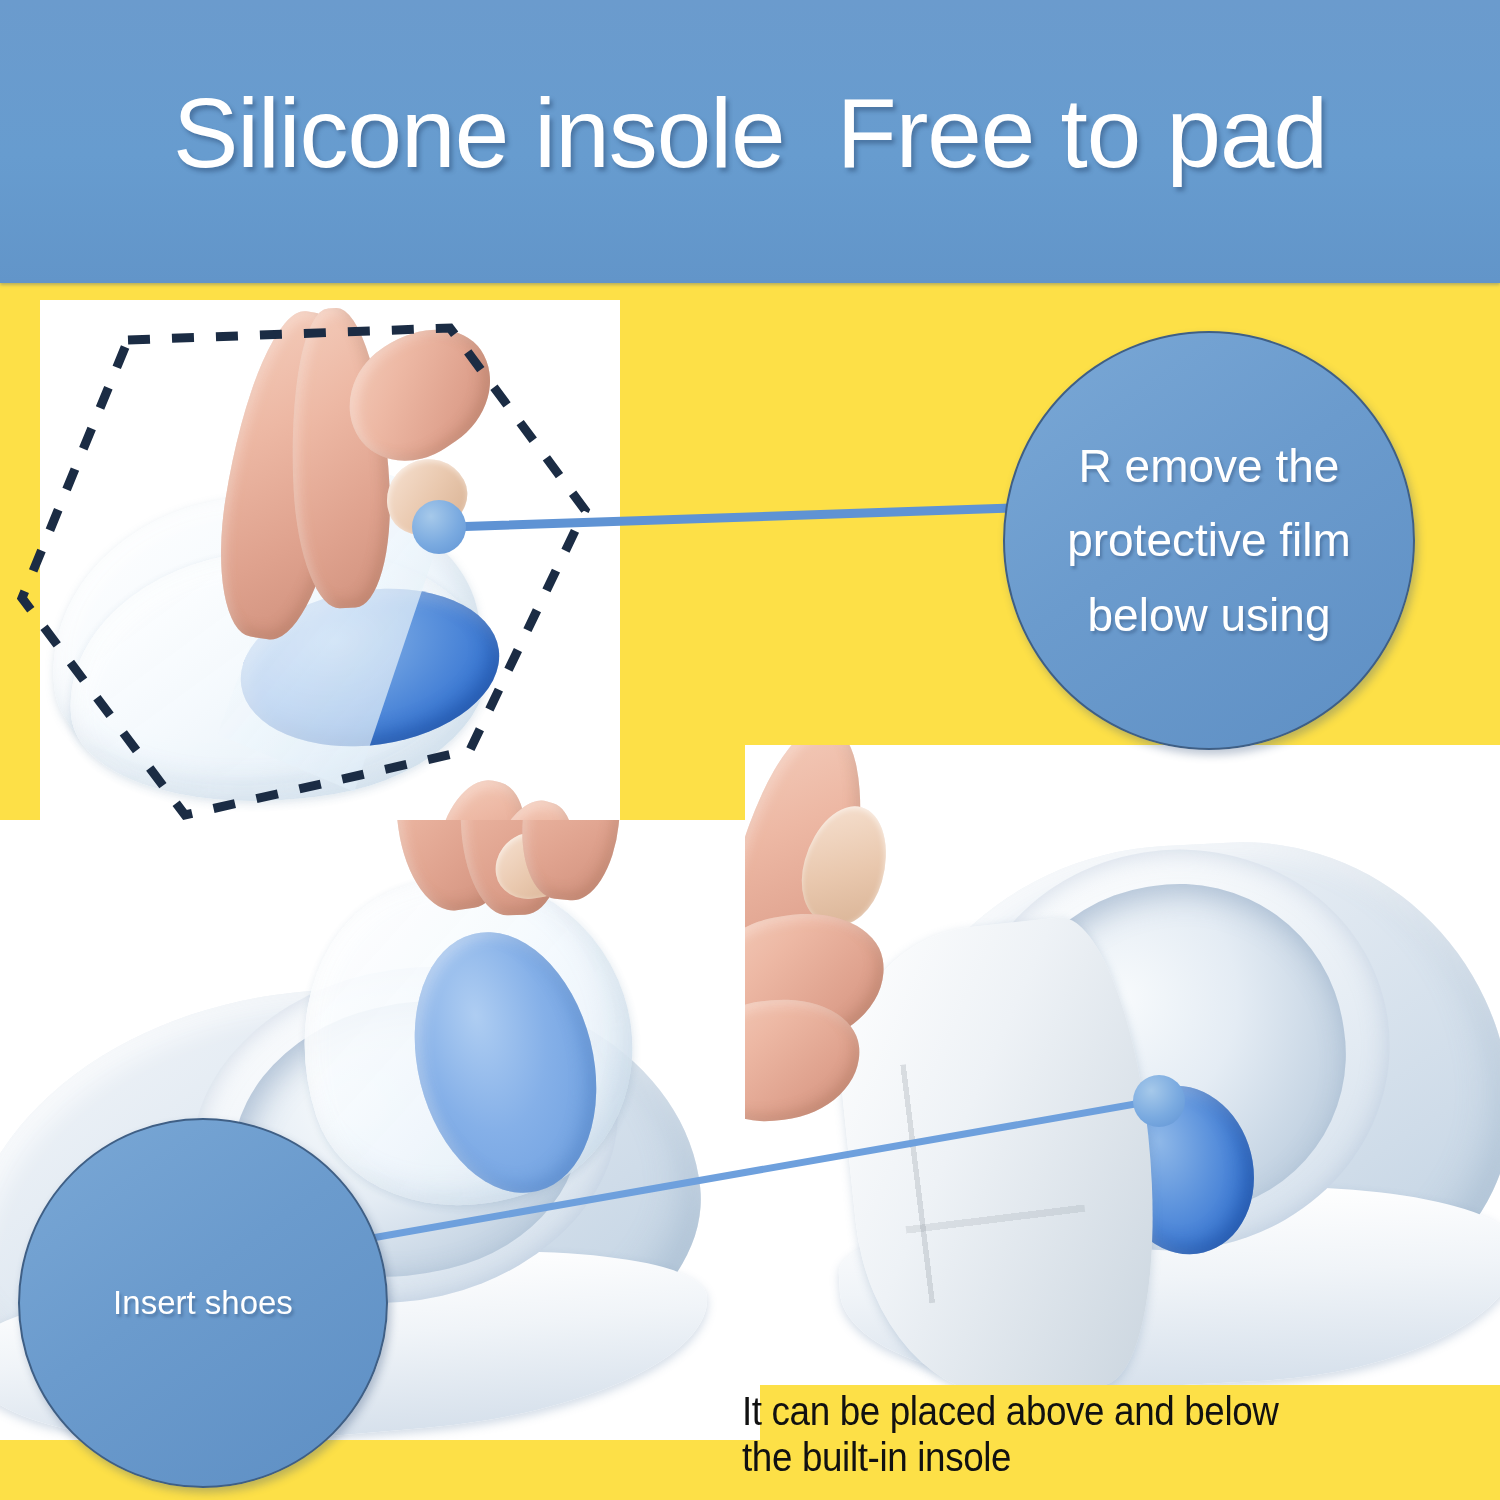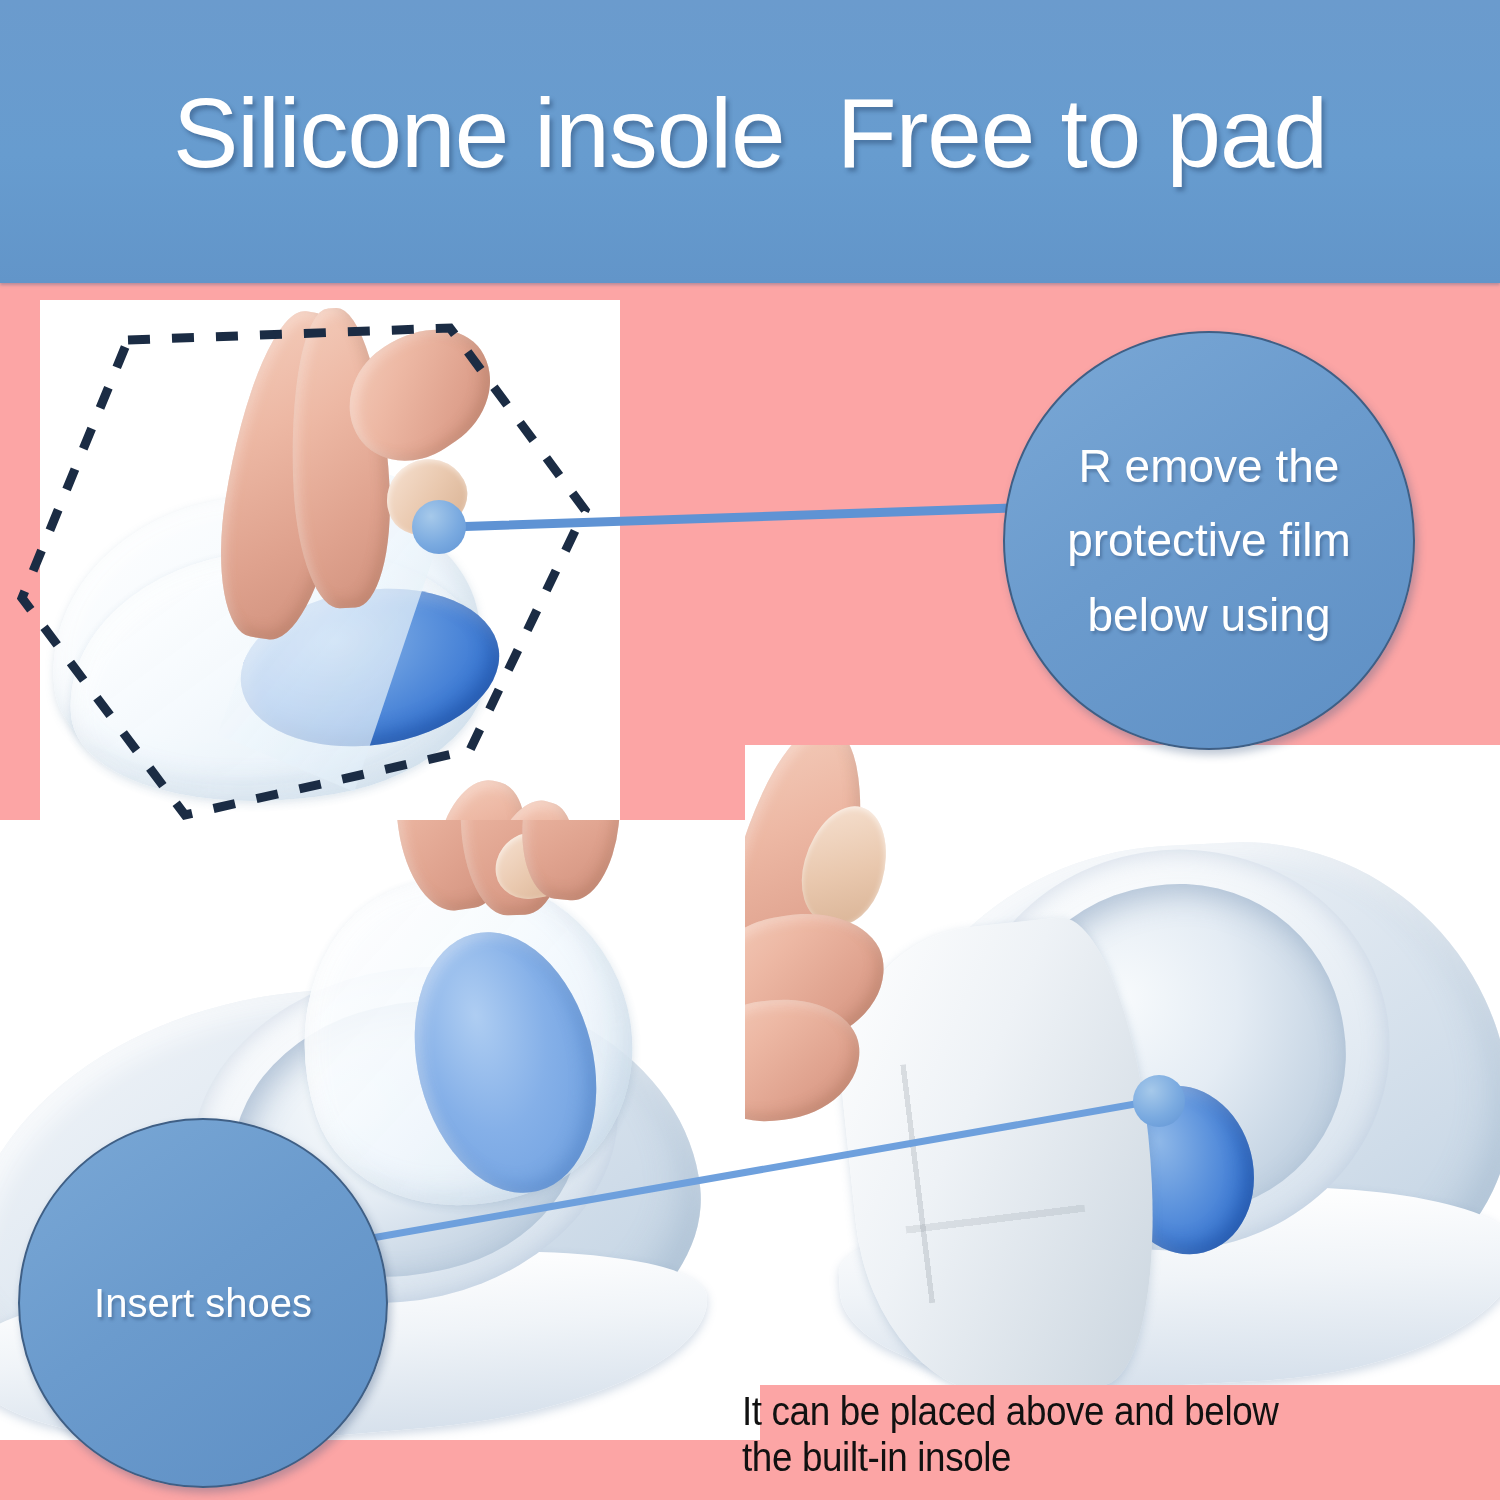--- a/index.html
+++ b/index.html
@@ -9,21 +9,21 @@
     background: #ffffff;
   }
   body {
     font-family: "Liberation Sans", sans-serif;
   }
   #page {
     position: relative;
     width: 1500px;
     height: 1500px;
     overflow: hidden;
-    background: #fca5a5;
+    background: #fde047;
   }
 
   
   .header-band {
     position: absolute;
     left: 0;
     top: 0;
     width: 1500px;
     height: 283px;
     background: linear-gradient(180deg, #6b9bcd 0%, #679ccf 55%, #6295c9 100%);
@@ -182,21 +182,21 @@
     text-shadow: 2px 3px 3px rgba(45,75,115,0.40);
     padding: 0 26px;
   }
   #callout-insert {
     left: 18px;
     top: 1118px;
     width: 370px;
     height: 370px;
   }
   #callout-insert .callout-text {
-    font-size: 40px;
+    font-size: 33px;
     line-height: 1.3;
     text-shadow: 2px 3px 3px rgba(45,75,115,0.40);
     padding: 0 18px;
   }
 
   
   #bottom-caption {
     position: absolute;
     left: 742px;
     top: 1388px;

